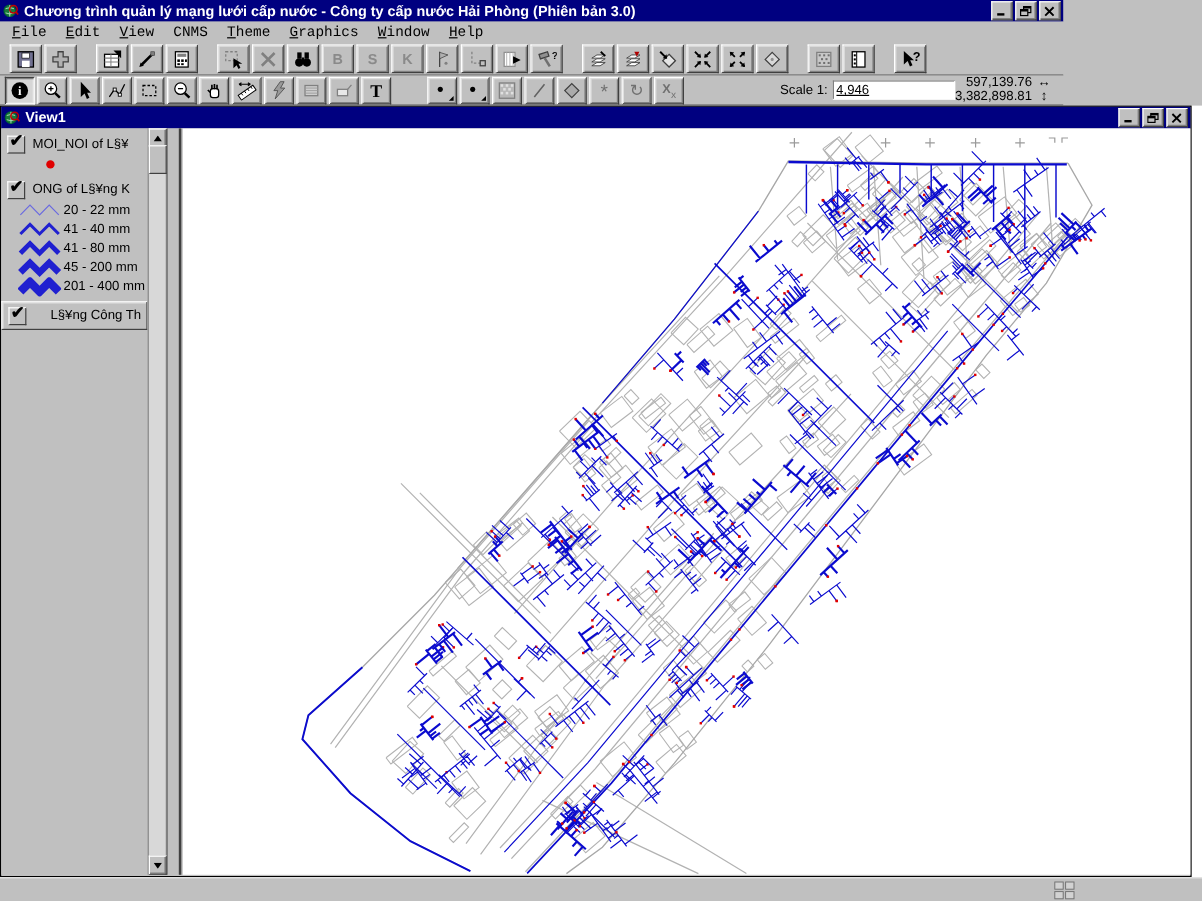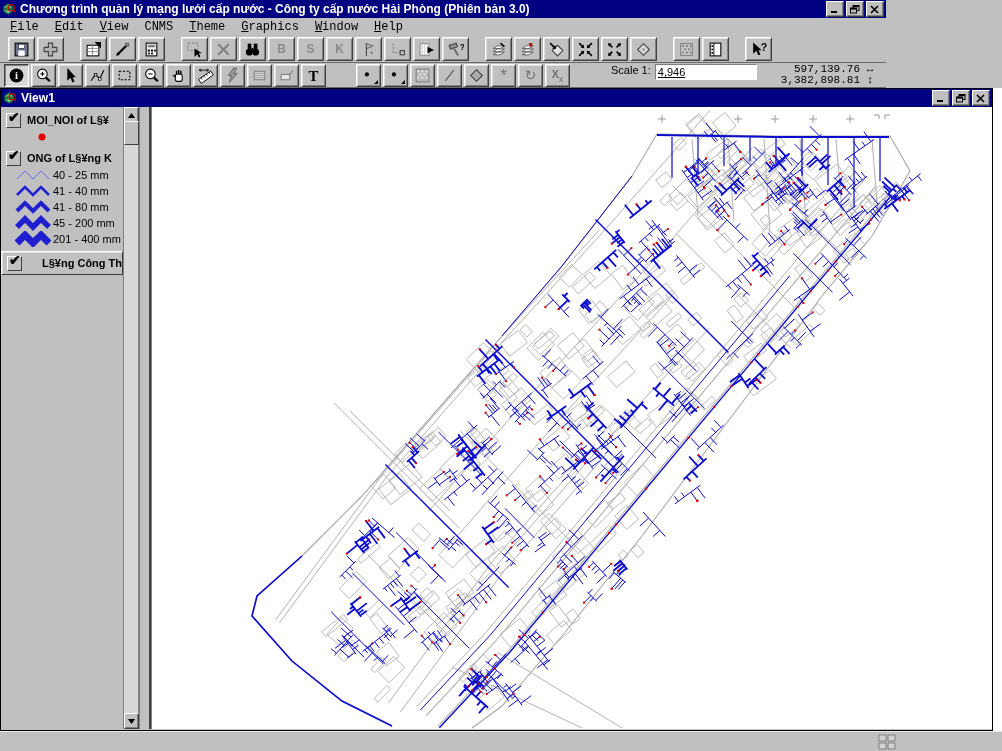--- a/index.html
+++ b/index.html
@@ -28,40 +28,40 @@
     border:1px solid;border-color:#fff #404040 #404040 #fff;
     box-shadow:inset 1px 1px 0 #dfdfdf, inset -1px -1px 0 #808080;}
   .row2 .tool-btn{width:23px;height:21px;}
   .tool-btn.pressed{border-color:#404040 #fff #fff #404040;
     box-shadow:inset 1px 1px 0 #808080, inset -1px -1px 0 #dfdfdf;background:#d6d6d6;}
   .tool-btn svg{width:17px;height:17px;}
   .gap{width:14px;flex:0 0 auto;}
   .drop-corner{position:absolute;right:2px;bottom:2px;width:0;height:0;
     border-left:4px solid transparent;border-bottom:4px solid #000;}
 
-  .scale-area{margin-left:auto;display:flex;padding-right:10px;font-size:11px;}
+  .scale-area{margin-left:auto;display:flex;align-items:center;padding-right:10px;font-size:11px;}
   .scale-label{margin-right:4px;color:#000;}
   .scale-input{width:96px;height:14px;font-size:11px;font-family:"Liberation Sans",sans-serif;
     border:1px solid;border-color:#808080 #fff #fff #808080;background:#fff;padding:0 2px;text-decoration:underline;}
-  .coords{margin-left:24px;text-align:right;font-size:11px;line-height:11px;color:#000;font-family:Liberation Mono, monospace;}
+  .coords{margin-left:0;text-align:right;font-size:11px;line-height:11px;color:#000;}
   .coord-row{display:flex;justify-content:flex-end;gap:4px;}
   .coord-arrow{width:12px;text-align:center;}
 
   
   .mdi{position:absolute;left:0;top:88px;width:1002px;height:644px;background:#fff;text-align:right;}
   .view-window{position:absolute;left:0;top:0;width:993px;height:643px;
     border:1px solid #000;background:#c0c0c0;box-sizing:border-box;}
   .view-body{display:flex;height:622px;}
 
   .toc{width:122px;background:#c0c0c0;position:relative;overflow:hidden;font-size:11px;flex:0 0 auto;}
   .theme-row{display:flex;align-items:center;height:18px;padding-left:5px;white-space:nowrap;overflow:hidden;}
   .checkbox{width:13px;height:13px;background:#c0c0c0;flex:0 0 auto;margin-right:6px;
     border:1px solid;border-color:#fff #404040 #404040 #fff;position:relative;}
   .checkbox .mark{position:absolute;left:1px;top:-5px;font-size:14px;font-weight:bold;color:#000;}
-  .theme-label{overflow:hidden;white-space:nowrap;font-weight:bold;}
+  .theme-label{overflow:hidden;white-space:nowrap;}
   .sym-row{display:flex;align-items:center;height:16px;padding-left:14px;}
   .class-row{display:flex;align-items:center;height:16px;padding-left:14px;white-space:nowrap;}
   .class-row svg{flex:0 0 auto;margin-right:2px;}
   .theme-active{margin-top:4px;border:1px solid;border-color:#fff #404040 #404040 #fff;
     box-shadow:inset 1px 1px 0 #dfdfdf;height:22px;display:flex;align-items:center;padding-left:5px;}
   .theme-active .theme-label{margin-left:14px;}
 
   .toc-scroll{width:14px;background:#d8d8d8;position:relative;flex:0 0 auto;
     border-left:1px solid #808080;}
   .scroll-btn{position:absolute;left:0;width:13px;height:14px;background:#c0c0c0;
@@ -499,21 +499,21 @@
           <div class="theme-row" style="margin-top:4px;">
             <span class="checkbox">
                 <span class="mark">✔</span>
               </span>
             <span class="theme-label">ONG of  L§¥ng K</span>
           </div>
           <div class="class-row">
             <svg width="36" height="16" viewBox="0 0 36 16" color="#6a6ae0">
               <polyline points="2,12 10,4 18,12 26,4 34,12" fill="none" stroke="currentColor" stroke-width="1"></polyline>
             </svg>
-            <span>40 - 25 mm</span>
+            <span>20 - 22 mm</span>
           </div>
           <div class="class-row">
             <svg width="36" height="16" viewBox="0 0 36 16" color="#2020d0">
               <polyline points="2,12 10,4 18,12 26,4 34,12" fill="none" stroke="currentColor" stroke-width="2.5"></polyline>
             </svg>
             <span>41 - 40 mm</span>
           </div>
           <div class="class-row">
             <svg width="36" height="16" viewBox="0 0 36 16" color="#2020d0">
               <polyline points="2,12 10,4 18,12 26,4 34,12" fill="none" stroke="currentColor" stroke-width="4"></polyline>

